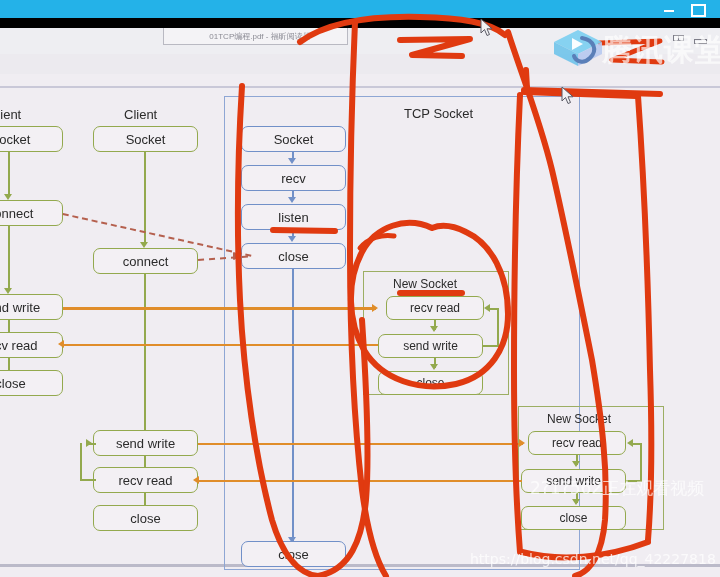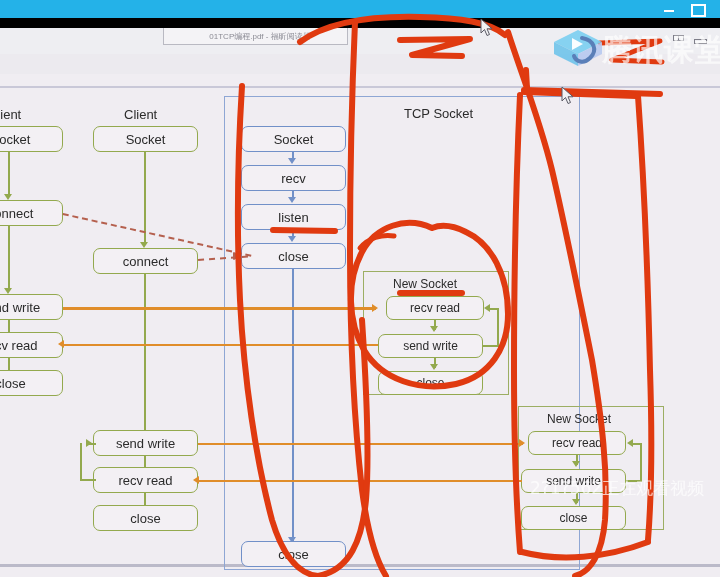--- a/index.html
+++ b/index.html
@@ -365,20 +365,21 @@
 
   <svg class="watermark-logo" viewBox="0 0 160 46">
     <polygon points="26,2 50,14 26,26 2,14" fill="#7fd0f0" opacity="0.95"></polygon>
     <polygon points="26,26 50,14 50,26 26,38" fill="#b7c9ef" opacity="0.9"></polygon>
     <polygon points="2,14 26,26 26,38 2,26" fill="#6fc3ea" opacity="0.9"></polygon>
     <path d="M30,10 C42,12 46,22 38,30 C32,36 24,34 22,28" stroke="#5a7fb8" stroke-width="4" fill="none" stroke-linecap="round"></path>
     <polygon points="20,10 20,22 31,16" fill="#ffffff" opacity="0.95"></polygon>
   </svg>
   <div class="wm-text">腾讯课堂</div>
   <div class="wm-viewer">2?1?562正在观看视频</div>
+  <div class="wm-url">https://blog.csdn.net/qq_42227818</div>
 
   <svg class="cursor" style="left:480px; top:18px;" width="14" height="20" viewBox="0 0 14 20">
     <path d="M1,1 L1,15 L4.5,11.5 L7,17.5 L9.5,16.5 L7,10.8 L12,10.8 Z" fill="#f2f2f4" stroke="#5b5b66" stroke-width="1"></path>
   </svg>
   <svg class="cursor" style="left:561px; top:86px;" width="14" height="20" viewBox="0 0 14 20">
     <path d="M1,1 L1,15 L4.5,11.5 L7,17.5 L9.5,16.5 L7,10.8 L12,10.8 Z" fill="#f2f2f4" stroke="#5b5b66" stroke-width="1"></path>
   </svg>
 
 </div>
 

